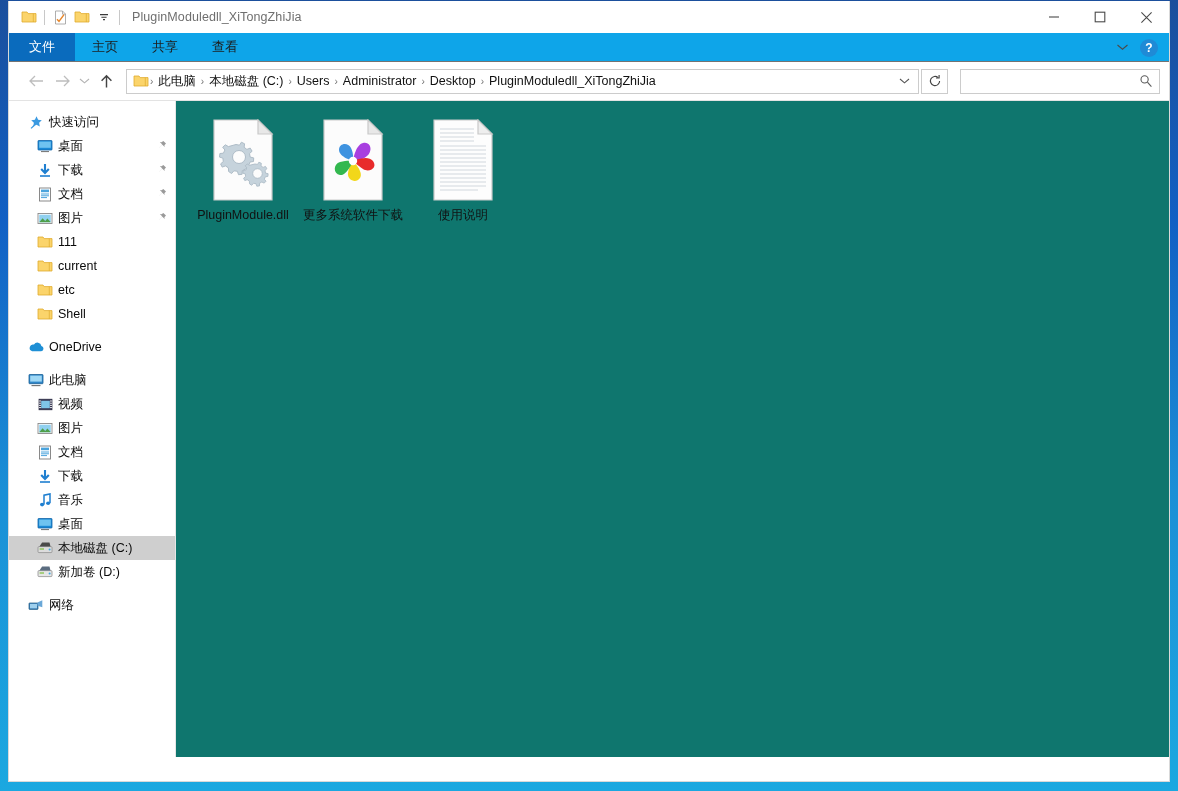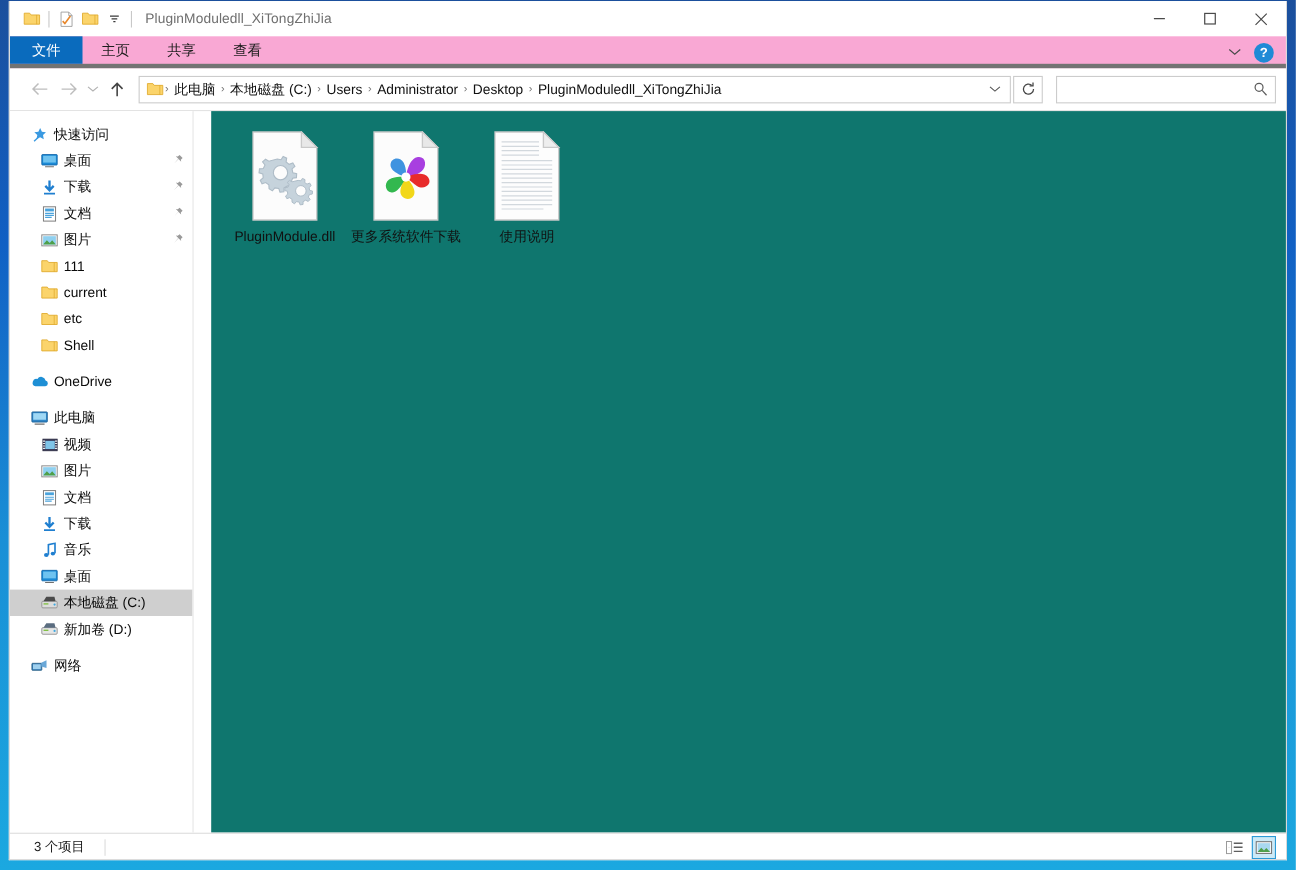--- a/index.html
+++ b/index.html
@@ -50,22 +50,22 @@
     position: absolute; right: 0; top: 0; display: flex; height: 32px;
   }
   .win-btn {
     width: 46px; height: 32px;
     display: flex; align-items: center; justify-content: center;
   }
 
   
   .ribbon {
     position: relative; height: 29px; width: 100%;
-    background: #f9a8d4;
-    border-bottom: 4px solid #737373;
+    background: #0ea5e9;
+    border-bottom: 1px solid #737373;
     display: flex; align-items: stretch;
   }
   .tab {
     padding: 0 17px; display: flex; align-items: center;
     font-size: 13px; color: #1d1d1d;
     cursor: default;
   }
   .tab.active {
     background: #0a6bbd; color: #ffffff;
     padding: 0 20px;
@@ -130,21 +130,20 @@
     font-size: 12.5px; color: #333; background: transparent;
     font-family: "Liberation Sans", sans-serif;
   }
 
   
   .body-area {
     position: relative;
     height: 657px; width: 100%;
     display: flex;
     border-top: 1px solid #e3e3e3;
-    gap: 16px;
   }
   .sidebar {
     width: 167px; height: 100%;
     background: #ffffff;
     border-right: 1px solid #e6e6e6;
     padding-top: 9px;
     overflow: hidden;
   }
   .nav-item {
     height: 24px; display: flex; align-items: center;
@@ -639,35 +638,15 @@
               </g>
             </svg>
           </span>
           <span class="file-label">使用说明</span>
         </div>
 
       </div>
     </div>
   </div>
 
-  <div class="statusbar">
-    <span class="status-text">3 个项目</span>
-    <span class="status-sep"></span>
-    <div class="view-btns">
-      <div class="view-btn">
-        <svg width="17" height="13" viewBox="0 0 17 13">
-          <rect x="1" y="1" width="4.6" height="11" fill="none" stroke="#9a9a9a" stroke-width=".9"></rect>
-          <path d="M3.3 2.6v.1M3.3 6.3v.1M3.3 10v.1" stroke="#9a9a9a" stroke-width="1.4"></path>
-          <path d="M7.6 2.6h8M7.6 6.3h8M7.6 10h8" stroke="#5f5f5f" stroke-width="1.3"></path>
-        </svg>
-      </div>
-      <div class="view-btn active">
-        <svg width="16" height="13" viewBox="0 0 16 13">
-          <rect x="1" y="1.2" width="14" height="10.6" fill="#ffffff" stroke="#6b6b6b" stroke-width=".9"></rect>
-          <rect x="2.3" y="2.5" width="11.4" height="8" fill="#a9d8f0"></rect>
-          <path d="M2.3 10.5l3.3-3.8 2.5 2.5 2.1-2.3 3.5 3.6z" fill="#4f9f4a"></path>
-        </svg>
-      </div>
-    </div>
-  </div>
 
 </div>
 </div>
 
 </body></html>

